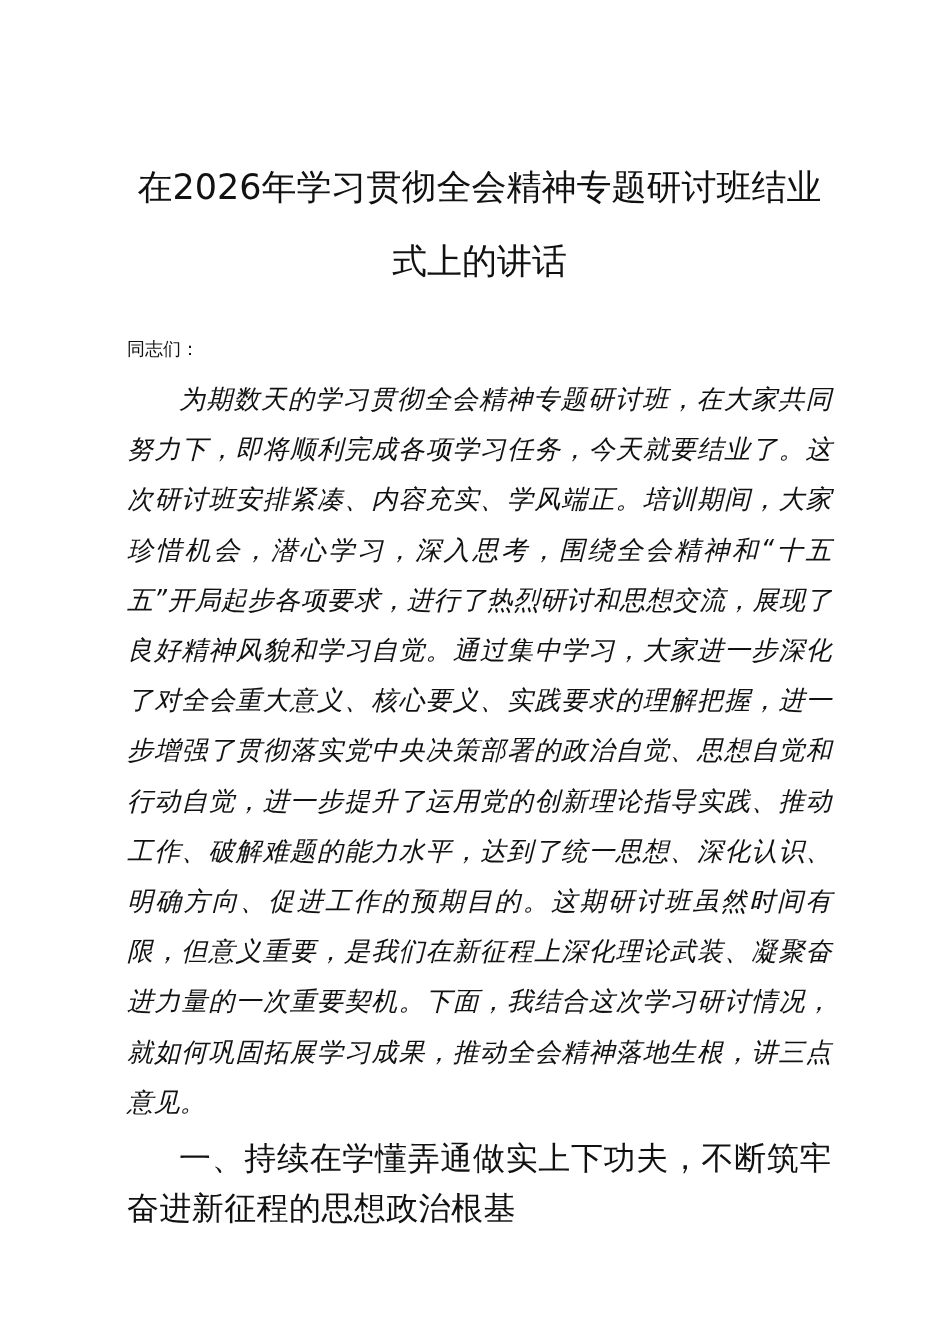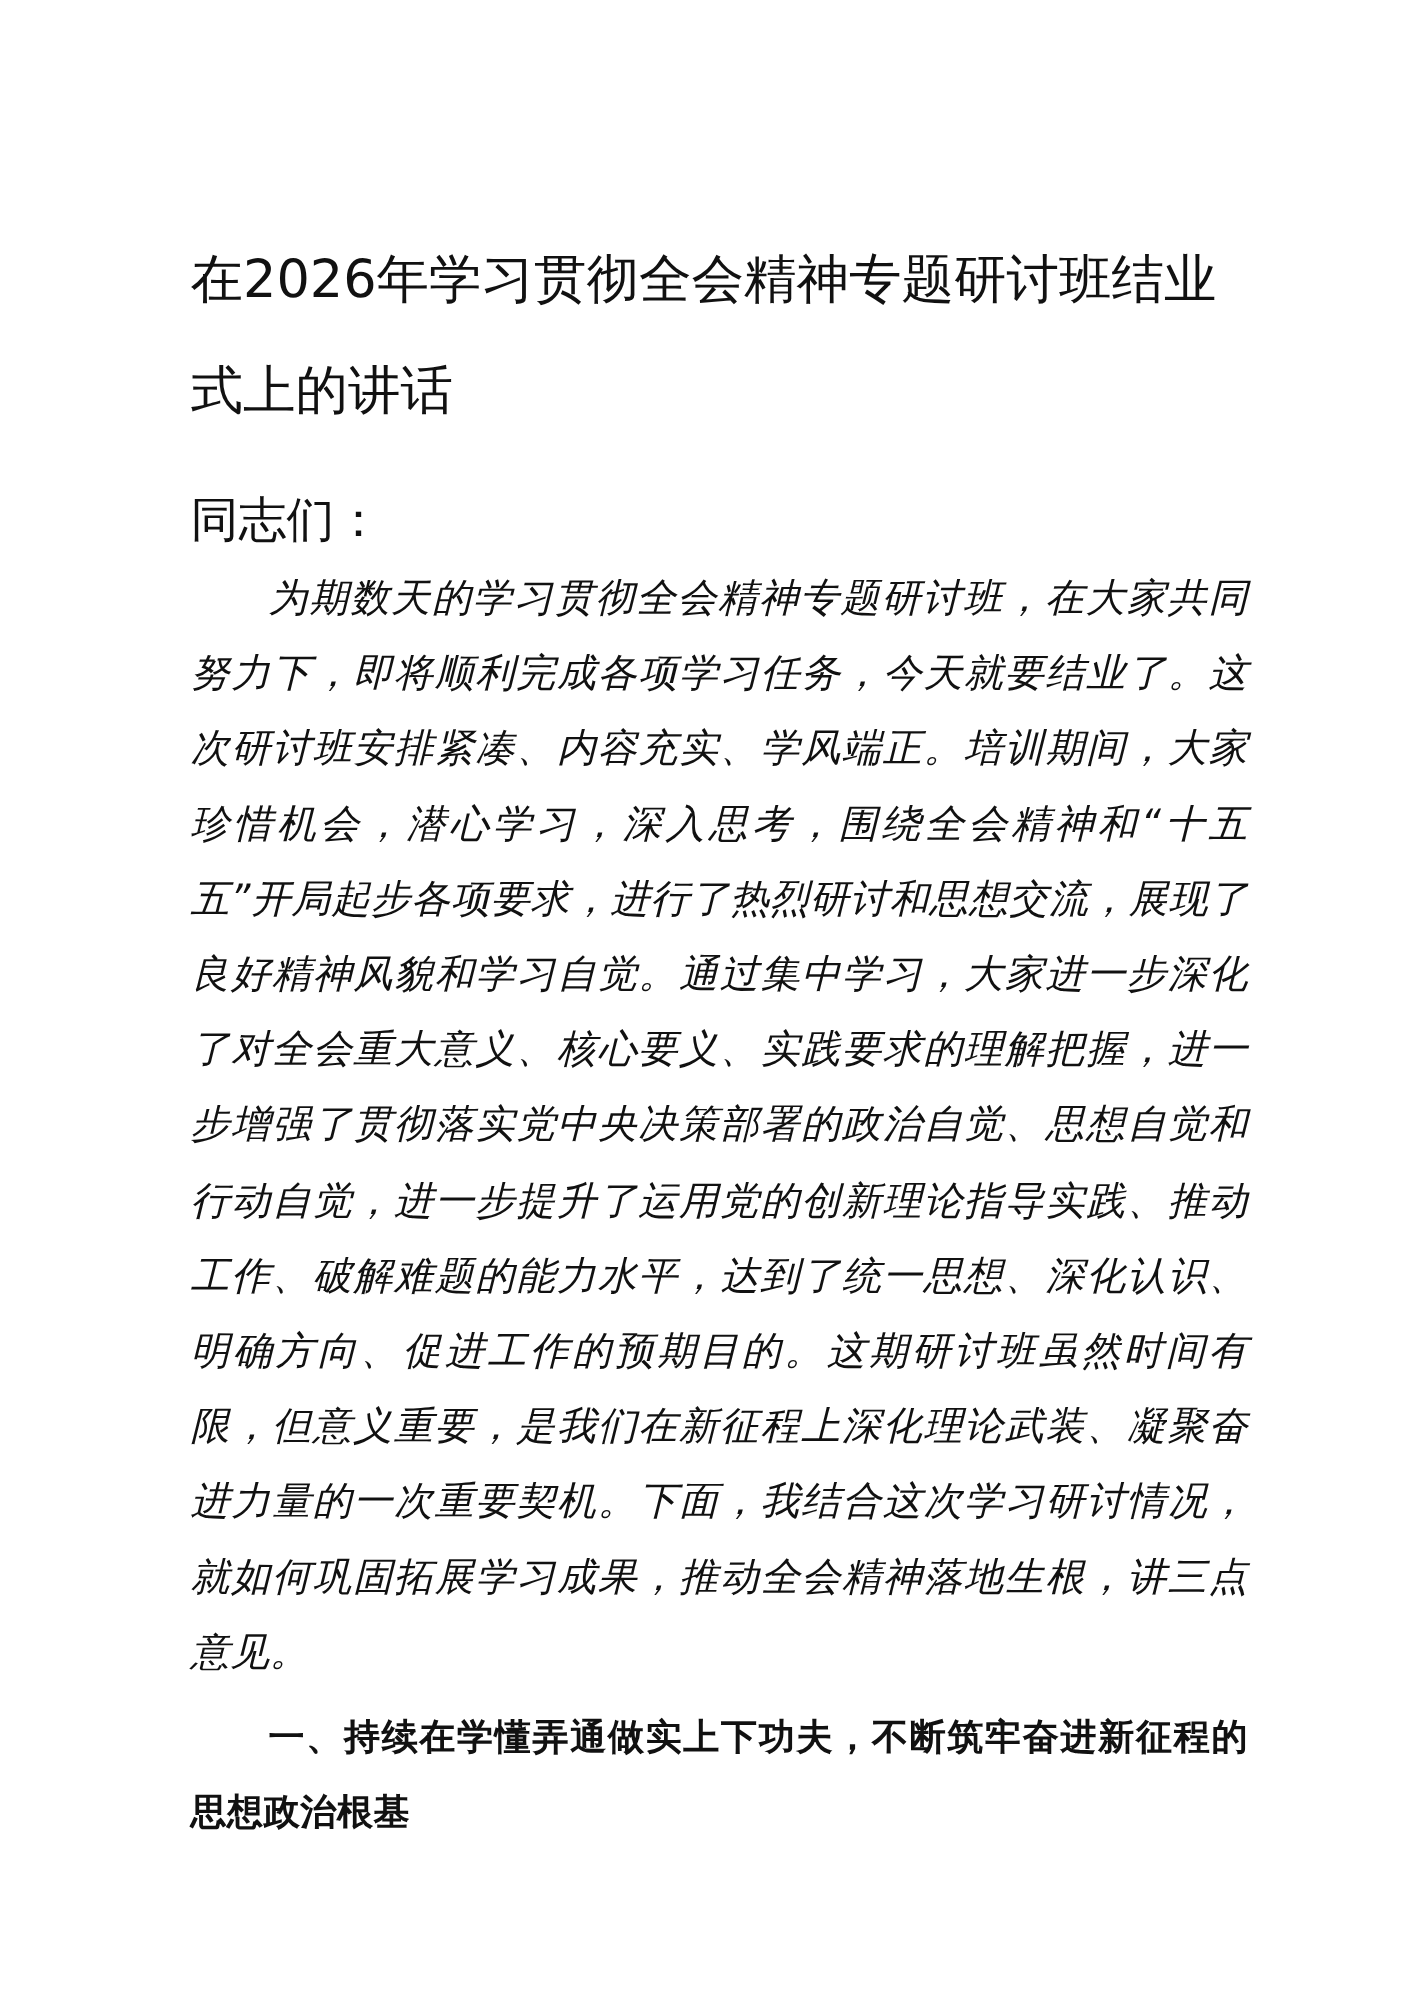--- a/index.html
+++ b/index.html
@@ -1,22 +1,22 @@
 <!DOCTYPE html>
 <html><head>
 <meta charset="utf-8">
 <style>
   html, body { margin: 0; padding: 0; background: #ffffff; }
   body { width: 950px; height: 1344px; position: relative; overflow: hidden;
          font-family: "DejaVu Sans", sans-serif; color: #111111; }
   .page { position: absolute; left: 127px; top: 150px; width: 705px; }
-  .title { text-align: left; font-size: 35px; line-height: 74px; margin: 0; font-weight: normal; letter-spacing: 0px; }
-  .salutation { font-size: 32px; line-height: 50px; margin: 26px 0 0 0; font-family: Liberation Mono, monospace; }
+  .title { text-align: center; font-size: 35px; line-height: 74px; margin: 0; font-weight: normal; letter-spacing: 0px; }
+  .salutation { font-size: 18px; line-height: 50px; margin: 26px 0 0 0; }
   .para { font-size: 26px; line-height: 50.2px; margin: 0; text-indent: 52px; text-align: justify; letter-spacing: 0.4px; font-style: italic; }
-  .heading { font-size: 24px; line-height: 50.2px; margin: 6px 0 0 0; text-indent: 52px; text-align: justify; letter-spacing: 0.4px; font-weight: bold; }
+  .heading { font-size: 32px; line-height: 50.2px; margin: 6px 0 0 0; text-indent: 52px; text-align: justify; letter-spacing: 0.4px; }
 </style>
 </head>
 <body>
 
 <div class="page">
   <h1 class="title">在2026年学习贯彻全会精神专题研讨班结业式上的讲话</h1>
   <p class="salutation">同志们：</p>
   <p class="para">为期数天的学习贯彻全会精神专题研讨班，在大家共同努力下，即将顺利完成各项学习任务，今天就要结业了。这次研讨班安排紧凑、内容充实、学风端正。培训期间，大家珍惜机会，潜心学习，深入思考，围绕全会精神和“十五五”开局起步各项要求，进行了热烈研讨和思想交流，展现了良好精神风貌和学习自觉。通过集中学习，大家进一步深化了对全会重大意义、核心要义、实践要求的理解把握，进一步增强了贯彻落实党中央决策部署的政治自觉、思想自觉和行动自觉，进一步提升了运用党的创新理论指导实践、推动工作、破解难题的能力水平，达到了统一思想、深化认识、明确方向、促进工作的预期目的。这期研讨班虽然时间有限，但意义重要，是我们在新征程上深化理论武装、凝聚奋进力量的一次重要契机。下面，我结合这次学习研讨情况，就如何巩固拓展学习成果，推动全会精神落地生根，讲三点意见。</p>
   <p class="heading">一、持续在学懂弄通做实上下功夫，不断筑牢奋进新征程的思想政治根基</p>
 </div>

